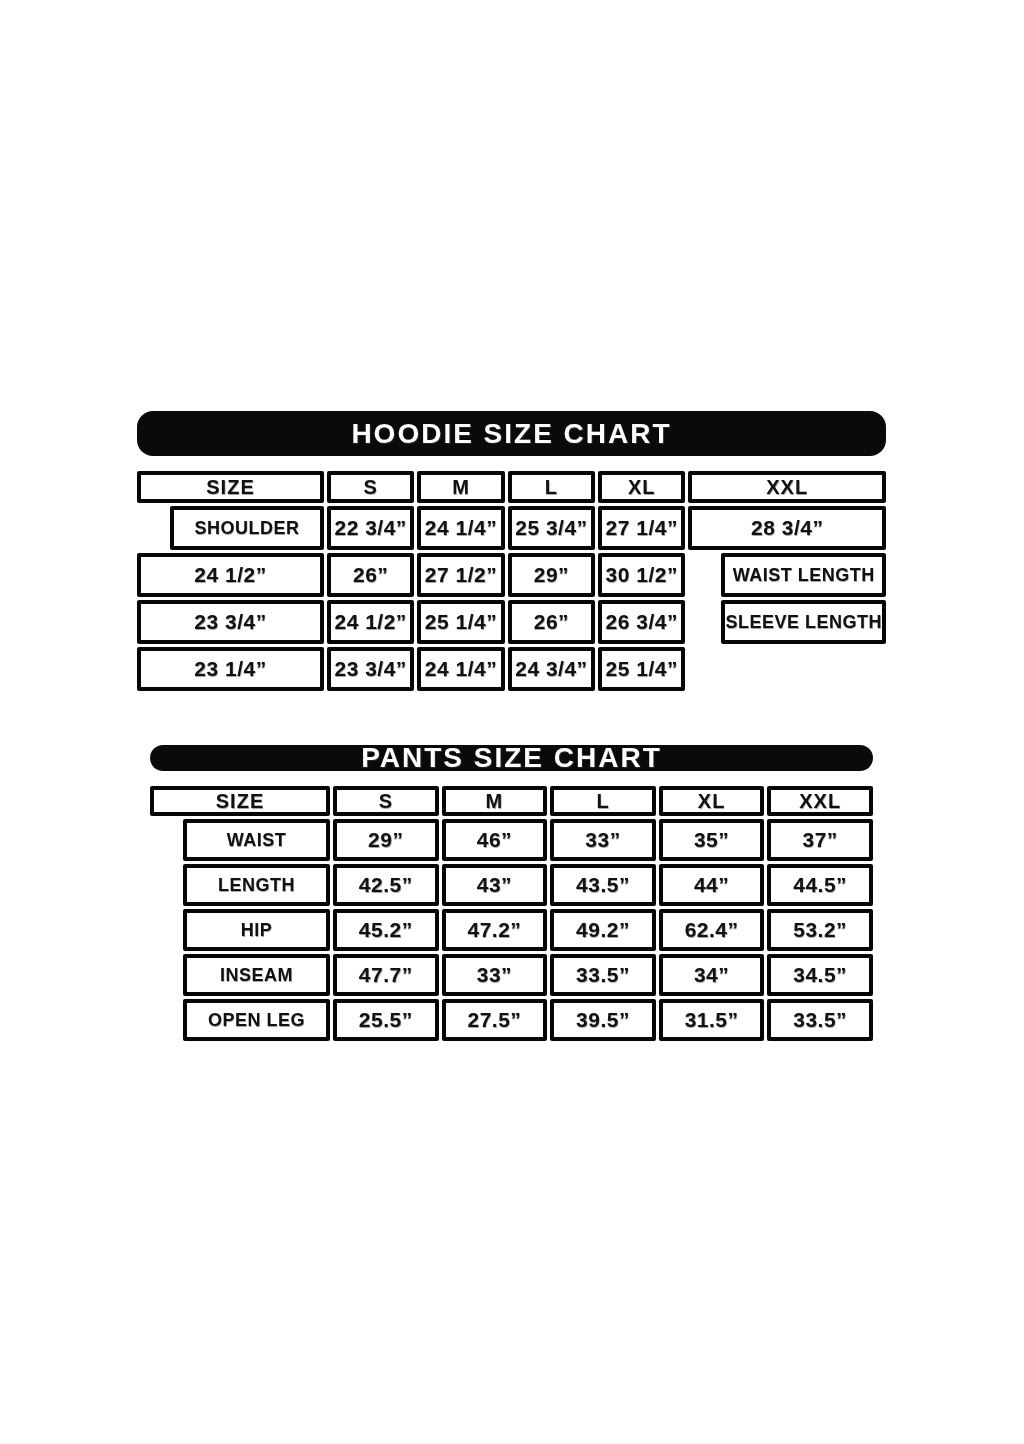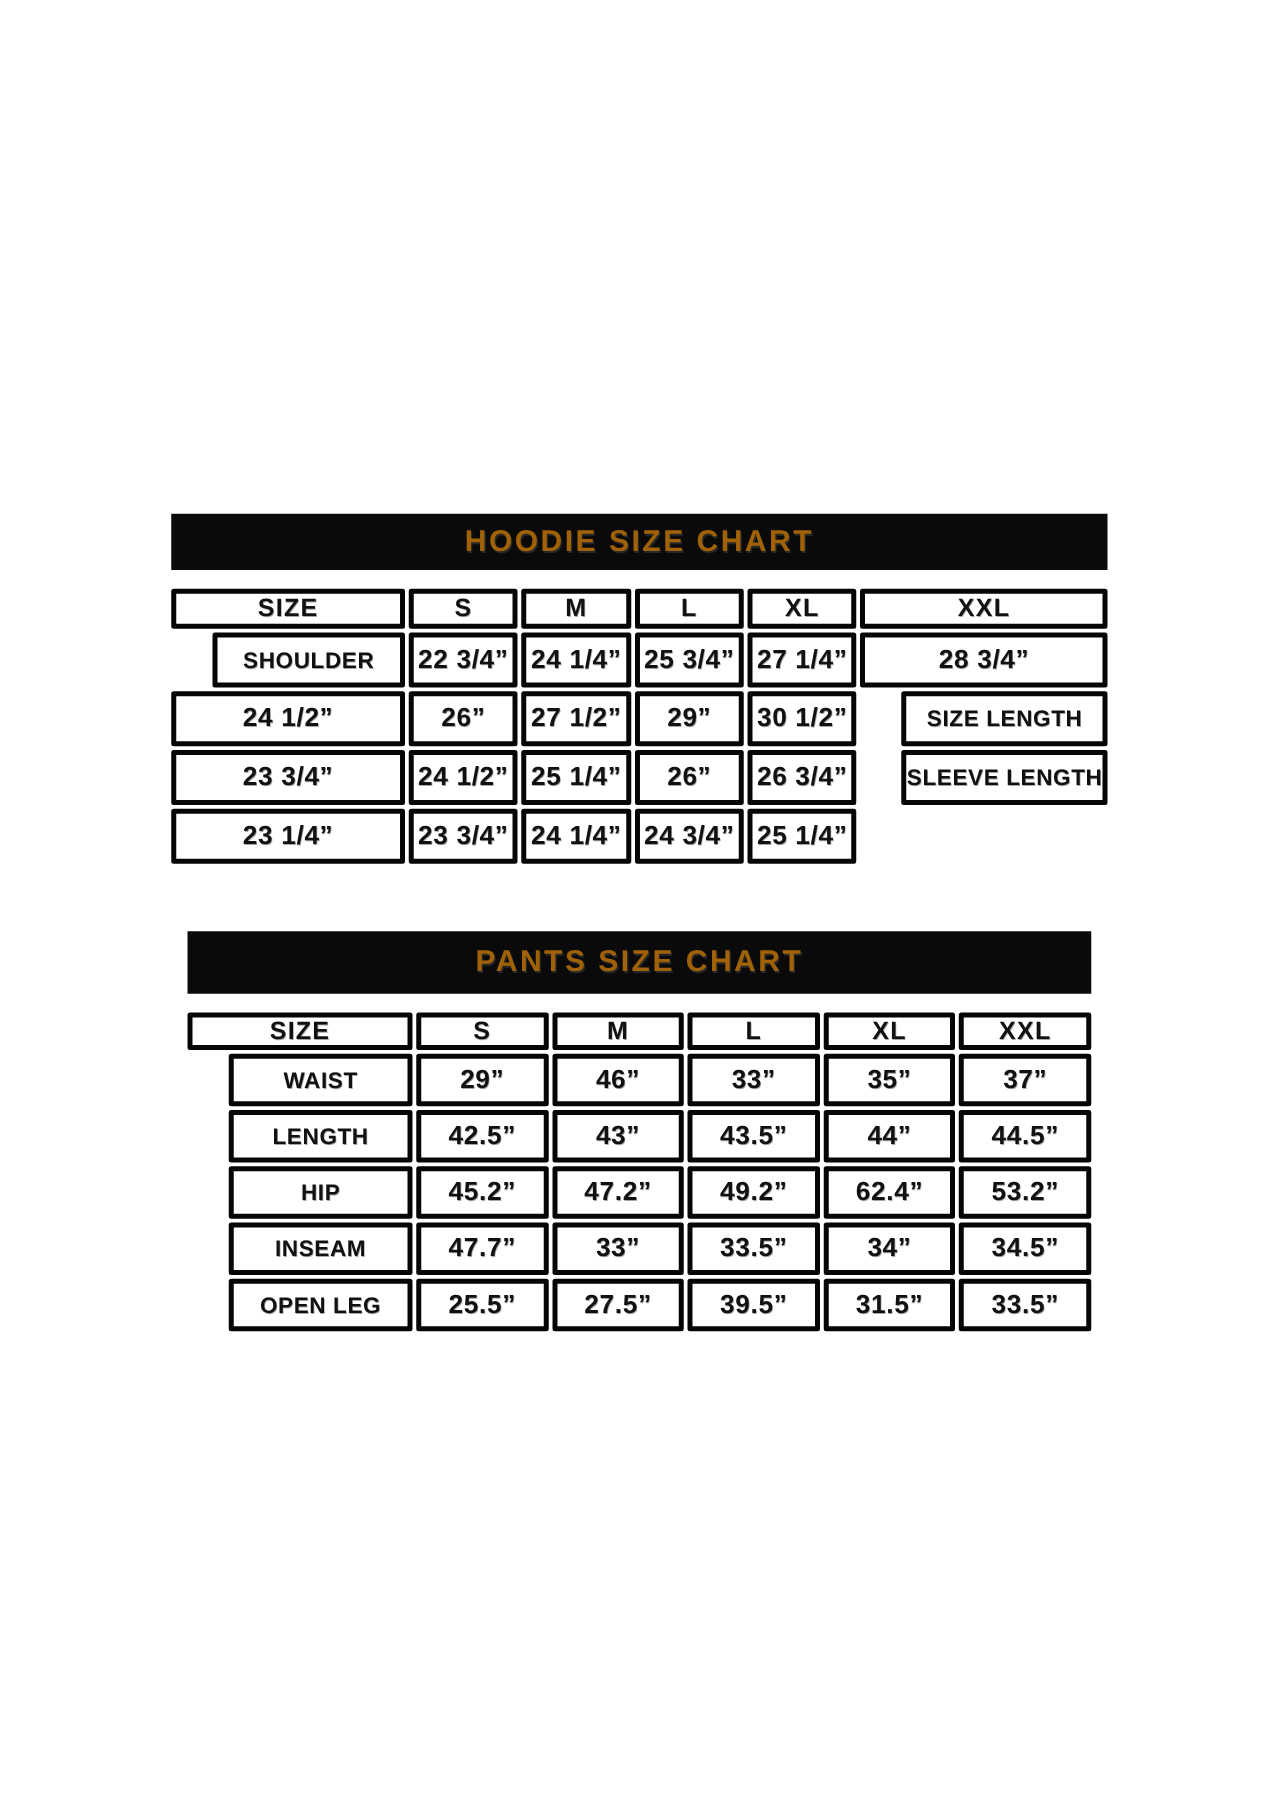--- a/index.html
+++ b/index.html
@@ -15,31 +15,32 @@
     position: absolute;
     display: flex;
     flex-direction: column;
     gap: 3px;
   }
   .size-table.hoodie { left: 137px; top: 411px; width: 749px; }
   .size-table.pants  { left: 150px; top: 745px; width: 723px; }
 
   .band {
     background: #0a0a0a;
-    color: #a16207;
+    color: #ffffff;
     display: flex;
     align-items: center;
     justify-content: center;
     font-weight: bold;
-    font-size: 24px;
+    font-size: 28px;
     letter-spacing: 2px;
     text-shadow: 1px 1px 0 rgba(255,255,255,0.12);
+    border-radius: 16px;
   }
   .hoodie .band { height: 45px; }
-  .pants  .band { height: 50px; }
+  .pants  .band { height: 26px; }
 
   .grid {
     display: grid;
     gap: 3px;
   }
   .hoodie .grid {
     grid-template-columns: 187px repeat(5, 1fr);
     grid-auto-rows: 44px;
   }
   .pants .grid {
@@ -91,21 +92,21 @@
     <div class="cell">25 3/4”</div>
     <div class="cell">27 1/4”</div>
     <div class="cell">28 3/4”</div>
 
     <div class="cell">24 1/2”</div>
     <div class="cell">26”</div>
     <div class="cell">27 1/2”</div>
     <div class="cell">29”</div>
     <div class="cell">30 1/2”</div>
 
-    <div class="cell label">SIZE LENGTH</div>
+    <div class="cell label">WAIST LENGTH</div>
     <div class="cell">23 3/4”</div>
     <div class="cell">24 1/2”</div>
     <div class="cell">25 1/4”</div>
     <div class="cell">26”</div>
     <div class="cell">26 3/4”</div>
 
     <div class="cell label">SLEEVE LENGTH</div>
     <div class="cell">23 1/4”</div>
     <div class="cell">23 3/4”</div>
     <div class="cell">24 1/4”</div>

